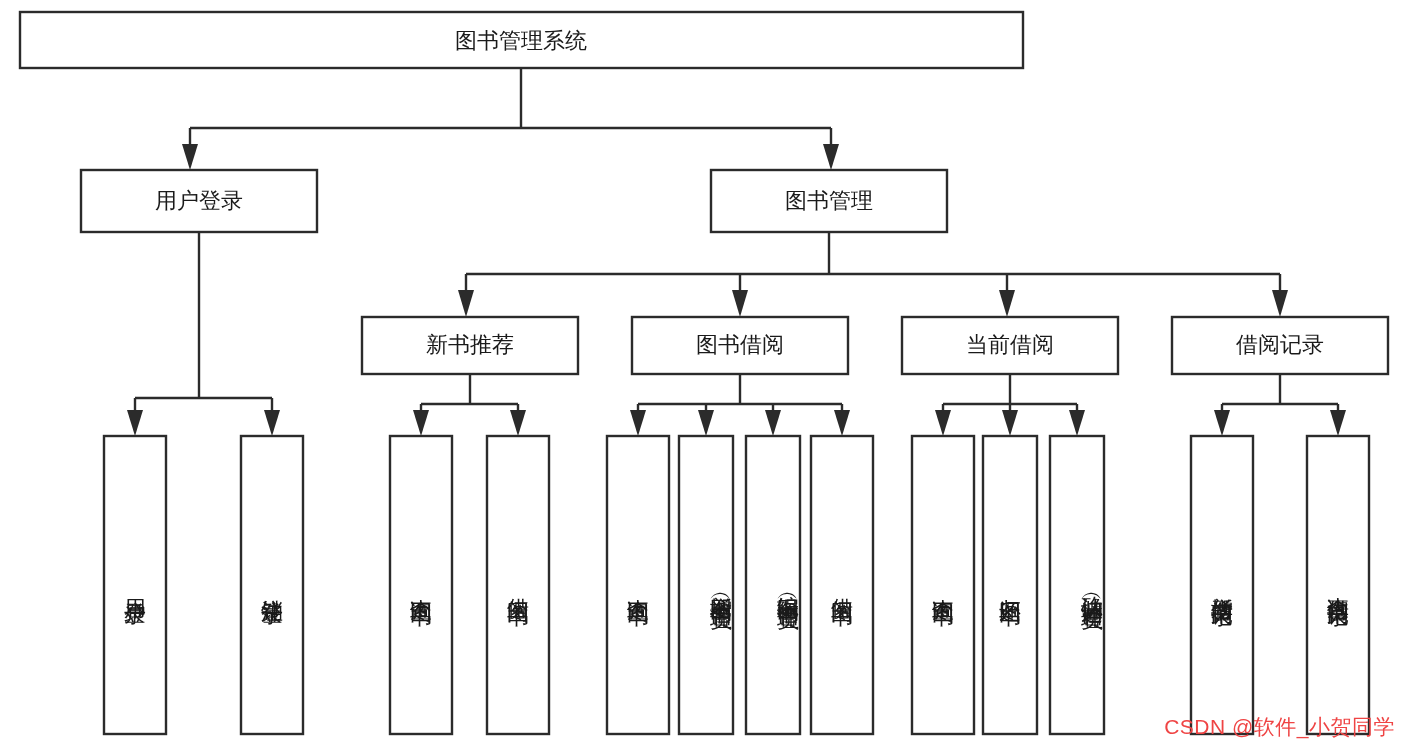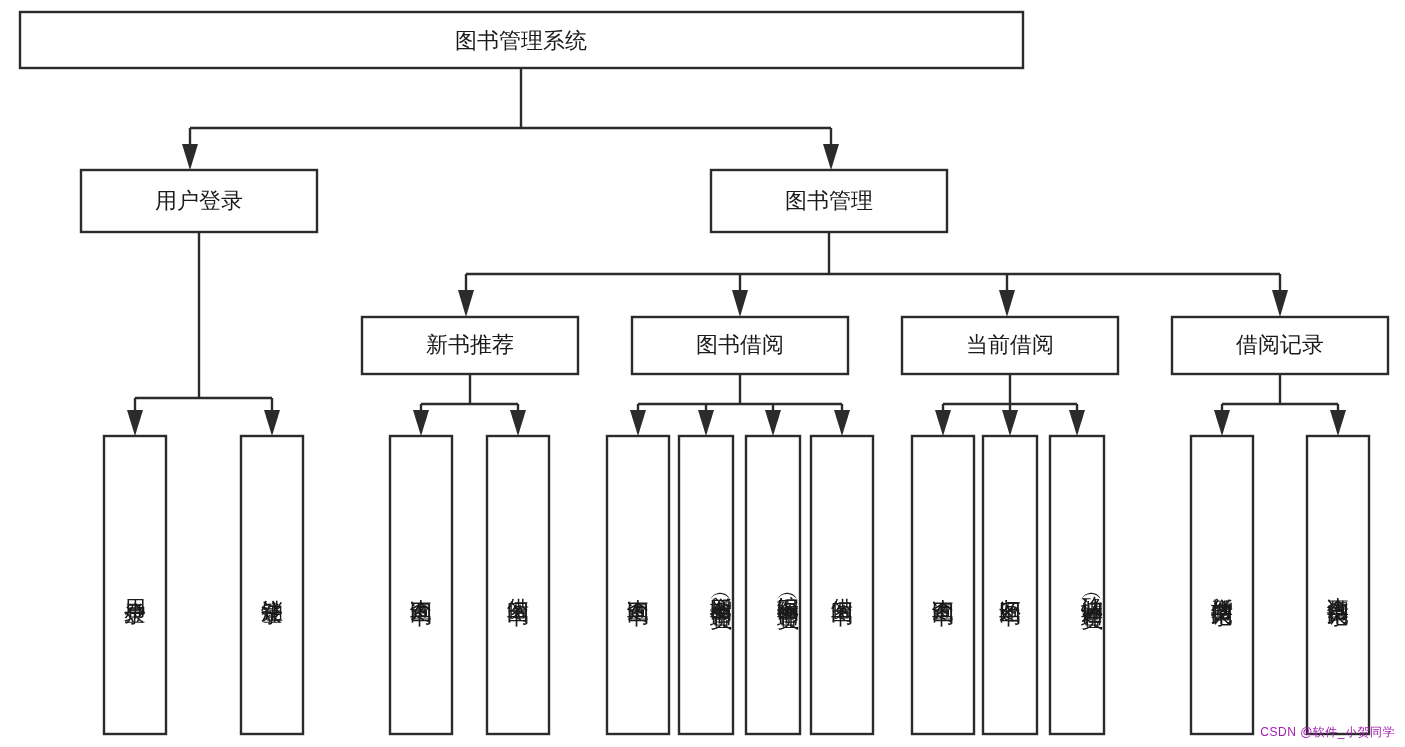--- a/index.html
+++ b/index.html
@@ -61,22 +61,22 @@
     justify-content: center;
     text-align: center;
     white-space: nowrap;
     pointer-events: none;
   }
   .watermark {
     position: absolute;
     right: 10px;
     bottom: 6px;
     font-family: "Liberation Sans", sans-serif;
-    font-size: 12px;
-    color: #a21caf;
+    font-size: 21px;
+    color: #ef4444;
     letter-spacing: 0.5px;
     white-space: nowrap;
   }
 </style>
 </head>
 <body>
 
 <div id="diagram-root">
 
   <svg class="flow" viewBox="0 0 1405 747" xmlns="http://www.w3.org/2000/svg">

